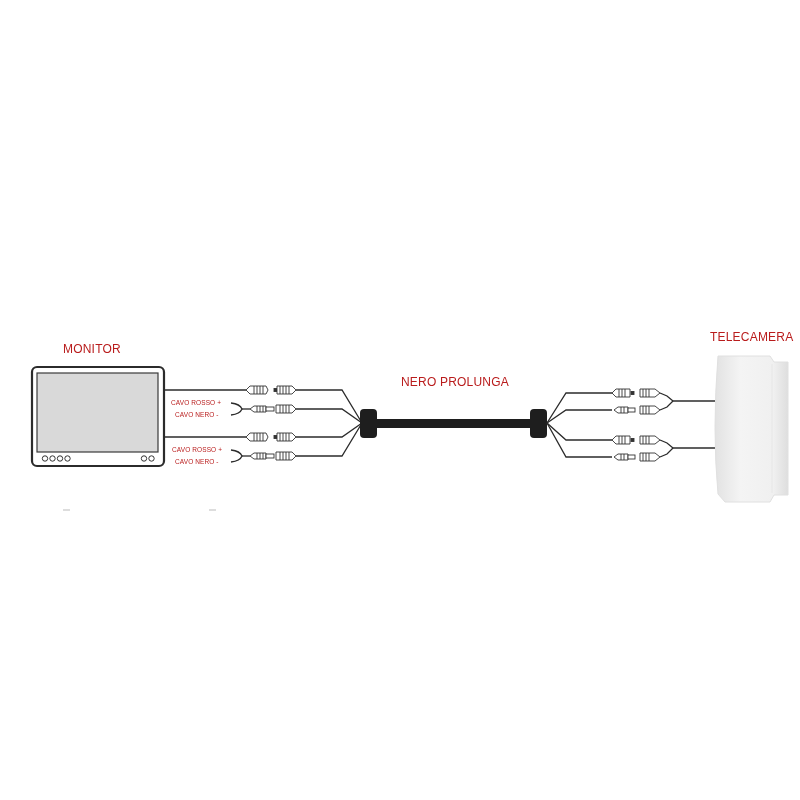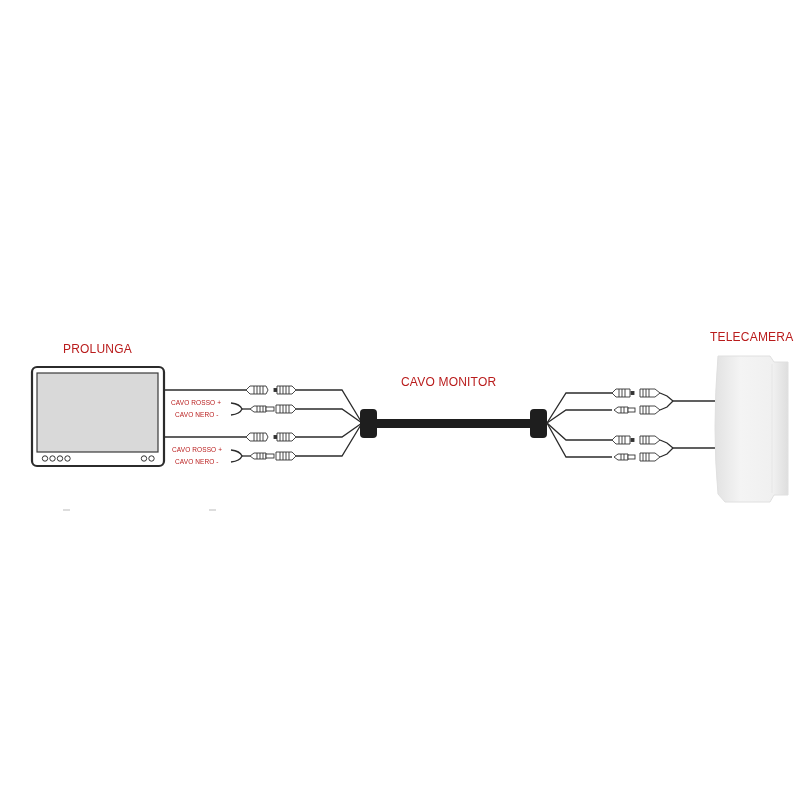--- a/index.html
+++ b/index.html
@@ -165,20 +165,20 @@
       </linearGradient>
     </defs>
     <path d="M718 356 L770 356 L774 362 L788 362 L788 495 L774 495 L770 502 L725 502 L718 494 Q712 430 718 356 Z" fill="url(#camGrad)" stroke="#e0e0e0" stroke-width="1"></path>
     <line x1="772" y1="364" x2="772" y2="493" stroke="#e6e6e6" stroke-width="1"></line>
   </g>
 
   <line x1="63" y1="510" x2="70" y2="510" stroke="#bbb" stroke-width="1"></line>
   <line x1="209" y1="510" x2="216" y2="510" stroke="#bbb" stroke-width="1"></line>
 </svg>
 
-<div class="lbl lbl-title" style="left:63px; top:342px;">PROLUNGA</div>
-<div class="lbl lbl-title" style="left:401px; top:375px;">CAVO MONITOR</div>
+<div class="lbl lbl-title" style="left:63px; top:342px;">MONITOR</div>
+<div class="lbl lbl-title" style="left:401px; top:375px;">NERO PROLUNGA</div>
 <div class="lbl lbl-title" style="left:710px; top:330px;">TELECAMERA</div>
 
 <div class="lbl lbl-small" style="left:171px; top:399px;">CAVO ROSSO +</div>
 <div class="lbl lbl-small" style="left:175px; top:411px;">CAVO NERO -</div>
 <div class="lbl lbl-small" style="left:172px; top:446px;">CAVO ROSSO +</div>
 <div class="lbl lbl-small" style="left:175px; top:458px;">CAVO NERO -</div>
 
 </body></html>

